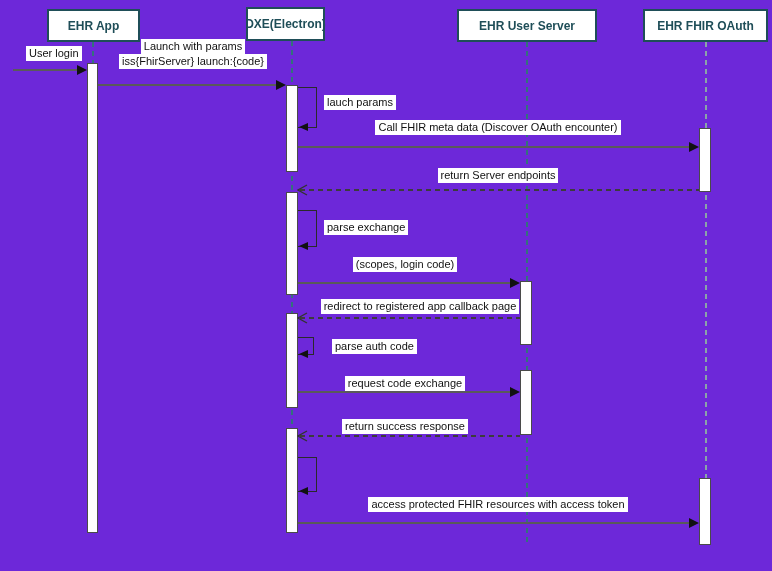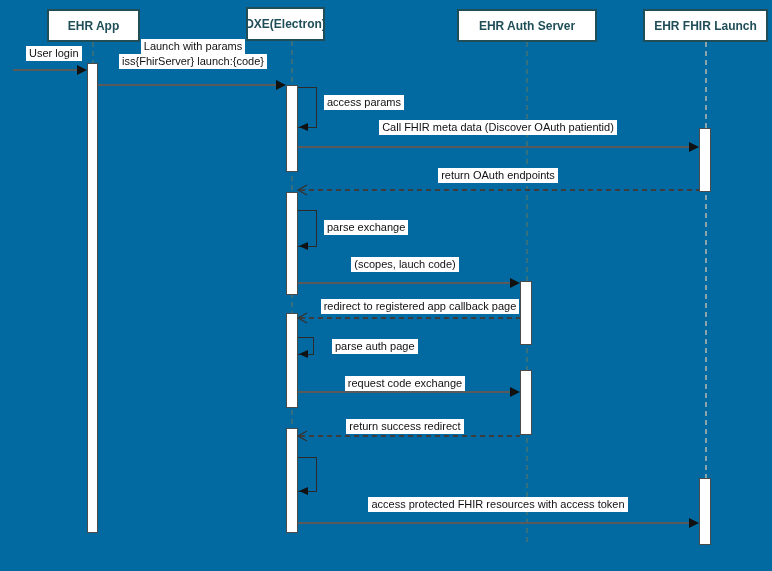--- a/index.html
+++ b/index.html
@@ -1,17 +1,17 @@
 <!DOCTYPE html>
 <html><head>
 <meta charset="utf-8">
 <style>
   html,body { margin:0; padding:0; background:#fff; }
   .canvas {
-    position:relative; width:772px; height:571px; background:#0369a1;
+    position:relative; width:772px; height:571px; background:#6d28d9;
     font-family:"Liberation Sans", sans-serif; overflow:hidden;
   }
   
   .lifeline {
     position:absolute; width:2px;
     background:repeating-linear-gradient(180deg,#34707e 0 5px,transparent 5px 9px);
   }
   .lifeline.fhir {
     background:repeating-linear-gradient(180deg,#8aa4a8 0 5px,transparent 5px 9px);
   }
@@ -67,24 +67,24 @@
   <div class="lifeline" style="left:526px;top:42px;height:501px"></div>
   <div class="lifeline fhir" style="left:705px;top:42px;height:503px"></div>
 
   <div class="pbox" style="left:47px;top:9px;width:93px;height:33px">
     <span>EHR App</span>
   </div>
   <div class="pbox" style="left:246px;top:7px;width:79px;height:34px">
     <span>DXE(Electron)</span>
   </div>
   <div class="pbox" style="left:457px;top:9px;width:140px;height:33px">
-    <span>EHR Auth Server</span>
+    <span>EHR User Server</span>
   </div>
   <div class="pbox" style="left:643px;top:9px;width:125px;height:33px">
-    <span>EHR FHIR Launch</span>
+    <span>EHR FHIR OAuth</span>
   </div>
 
   <div class="bar" style="left:87px;top:63px;width:11px;height:470px"></div>
   <div class="bar" style="left:286px;top:85px;width:12px;height:87px"></div>
   <div class="bar" style="left:286px;top:192px;width:12px;height:103px"></div>
   <div class="bar" style="left:286px;top:313px;width:12px;height:95px"></div>
   <div class="bar" style="left:286px;top:428px;width:12px;height:105px"></div>
   <div class="bar" style="left:520px;top:281px;width:12px;height:64px"></div>
   <div class="bar" style="left:520px;top:370px;width:12px;height:65px"></div>
   <div class="bar" style="left:699px;top:128px;width:12px;height:64px"></div>
@@ -99,76 +99,76 @@
   <div class="sline" style="left:98px;top:84px;width:180px"></div>
   <div class="head-r" style="left:276px;top:80px"></div>
   <div class="msg-label" style="left:100px;top:39px;width:186px">
     <span class="lbl-line">Launch with params</span><br>
     <span class="lbl-line">iss{FhirServer} launch:{code}</span>
   </div>
 
   <div class="self-loop" style="left:298px;top:87px;width:19px;height:41px"></div>
   <div class="head-l" style="left:299px;top:123px"></div>
   <div class="msg-label left" style="left:324px;top:95px">
-    <span class="lbl-line">access params</span>
+    <span class="lbl-line">lauch params</span>
   </div>
 
   <div class="sline" style="left:298px;top:146px;width:393px"></div>
   <div class="head-r" style="left:689px;top:142px"></div>
   <div class="msg-label" style="left:298px;top:120px;width:400px">
-    <span class="lbl-line">Call FHIR meta data (Discover OAuth patientid)</span>
+    <span class="lbl-line">Call FHIR meta data (Discover OAuth encounter)</span>
   </div>
 
   <div class="dline" style="left:300px;top:189px;width:399px"></div>
   <svg class="chev" style="left:297px;top:184px" width="11" height="12">
     <path d="M10 1 L1 6 L10 11" fill="none" stroke="#333" stroke-width="1.4"></path>
   </svg>
   <div class="msg-label" style="left:298px;top:168px;width:400px">
-    <span class="lbl-line">return OAuth endpoints</span>
+    <span class="lbl-line">return Server endpoints</span>
   </div>
 
   <div class="self-loop" style="left:298px;top:210px;width:19px;height:37px"></div>
   <div class="head-l" style="left:299px;top:242px"></div>
   <div class="msg-label left" style="left:324px;top:220px">
     <span class="lbl-line">parse exchange</span>
   </div>
 
   <div class="sline" style="left:298px;top:282px;width:214px"></div>
   <div class="head-r" style="left:510px;top:278px"></div>
   <div class="msg-label" style="left:305px;top:242px;width:200px">
     <br>
-    <span class="lbl-line">(scopes, lauch code)</span>
+    <span class="lbl-line">(scopes, login code)</span>
   </div>
 
   <div class="dline" style="left:300px;top:317px;width:220px"></div>
   <svg class="chev" style="left:297px;top:312px" width="11" height="12">
     <path d="M10 1 L1 6 L10 11" fill="none" stroke="#333" stroke-width="1.4"></path>
   </svg>
   <div class="msg-label" style="left:308px;top:299px;width:224px">
     <span class="lbl-line">redirect to registered app callback page</span>
   </div>
 
   <div class="self-loop" style="left:298px;top:337px;width:16px;height:18px"></div>
   <div class="head-l" style="left:299px;top:350px"></div>
   <div class="msg-label left" style="left:332px;top:339px">
-    <span class="lbl-line">parse auth page</span>
+    <span class="lbl-line">parse auth code</span>
   </div>
 
   <div class="sline" style="left:298px;top:391px;width:214px"></div>
   <div class="head-r" style="left:510px;top:387px"></div>
   <div class="msg-label" style="left:305px;top:376px;width:200px">
     <span class="lbl-line">request code exchange</span>
   </div>
 
   <div class="dline" style="left:300px;top:435px;width:220px"></div>
   <svg class="chev" style="left:297px;top:430px" width="11" height="12">
     <path d="M10 1 L1 6 L10 11" fill="none" stroke="#333" stroke-width="1.4"></path>
   </svg>
   <div class="msg-label" style="left:305px;top:419px;width:200px">
-    <span class="lbl-line">return success redirect</span>
+    <span class="lbl-line">return success response</span>
   </div>
 
   <div class="self-loop" style="left:298px;top:457px;width:19px;height:35px"></div>
   <div class="head-l" style="left:299px;top:487px"></div>
 
   <div class="sline" style="left:298px;top:522px;width:393px"></div>
   <div class="head-r" style="left:689px;top:518px"></div>
   <div class="msg-label" style="left:298px;top:497px;width:400px">
     <span class="lbl-line">access protected FHIR resources with access token</span>
   </div>

